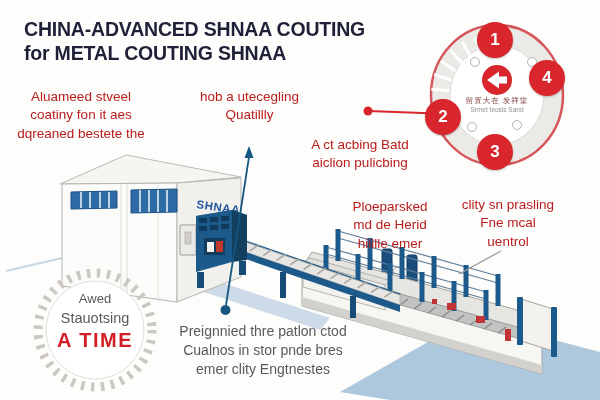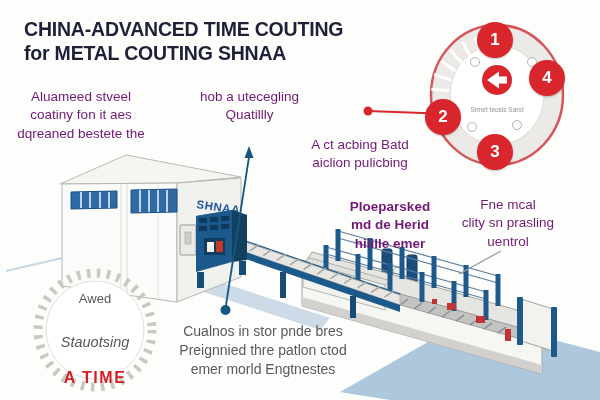--- a/index.html
+++ b/index.html
@@ -4,40 +4,40 @@
 <style>
   html,body{margin:0;padding:0;}
   body{width:600px;height:400px;position:relative;overflow:hidden;
        background:#fdfdfc;font-family:"Liberation Sans",sans-serif;}
   .stage{position:absolute;left:0;top:0;width:600px;height:400px;}
   svg{display:block;}
   
   .title{position:absolute;left:24px;top:18px;color:#1e2038;font-weight:bold;
          font-size:19.5px;line-height:1.22;letter-spacing:-0.2px;white-space:nowrap;}
   
-  .callout{position:absolute;text-align:center;color:#701a75;font-size:13.5px;line-height:1.36;}
+  .callout{position:absolute;text-align:center;color:#b91c1c;font-size:13.5px;line-height:1.36;}
   .callout.big{font-size:14px;color:#565a5f;}
   
   .badge{position:absolute;left:427px;top:20px;width:140px;height:150px;}
   .badge .num{position:absolute;width:36px;height:36px;border-radius:50%;
               background:#d8262c;color:#fff;font-weight:bold;font-size:17px;
               display:flex;align-items:center;justify-content:center;
               box-shadow:0 1px 2px rgba(0,0,0,.25);}
   .badge .cn{position:absolute;left:0;top:76px;width:140px;text-align:center;
              font-size:7.5px;color:#7a3a34;letter-spacing:1px;}
   .badge .sub{position:absolute;left:0;top:86px;width:140px;text-align:center;
               font-size:6.5px;color:#8d9296;}
   
   .stamp{position:absolute;left:29px;top:264px;width:132px;height:132px;}
   .stamp .txt{position:absolute;left:0;top:0;width:132px;height:132px;
               display:flex;flex-direction:column;align-items:center;
-              padding-top:27px;box-sizing:border-box;text-align:center;gap:16px;}
+              padding-top:27px;box-sizing:border-box;text-align:center;}
   .stamp .l1{font-size:13px;color:#55595e;}
-  .stamp .l2{font-size:14.5px;color:#55595e;margin-top:12px;font-style:italic;}
-  .stamp .l3{font-size:16px;font-weight:bold;color:#d21f26;letter-spacing:1.5px;margin-top:3px;}
+  .stamp .l2{font-size:14.5px;color:#55595e;margin-top:4px;}
+  .stamp .l3{font-size:20px;font-weight:bold;color:#d21f26;letter-spacing:1.5px;margin-top:3px;}
 </style>
 </head>
 <body>
 
 <div class="stage">
 
   <svg width="600" height="400" viewBox="0 0 600 400">
 
     <g>
       <line x1="6" y1="271" x2="62" y2="258" stroke="#c6d6e3" stroke-width="2"></line>
@@ -184,56 +184,56 @@
       <line x1="459" y1="274" x2="501" y2="251" stroke="#9aa0a6" stroke-width="1.4"></line>
       <line x1="249" y1="157" x2="226" y2="305" stroke="#15577e" stroke-width="1.8"></line>
       <polygon points="249,146 244.5,158 253.5,158" fill="#15577e"></polygon>
       <circle cx="225.5" cy="310" r="5" fill="#15577e"></circle>
       <line x1="368" y1="111" x2="450" y2="114" stroke="#d8262c" stroke-width="2.2"></line>
       <circle cx="368" cy="111" r="4.5" fill="#d8262c"></circle>
     </g>
   </svg>
 
   <div class="title">
-    <div>CHINA-ADVANCED TIME COUTING</div>
+    <div>CHINA-ADVANCED SHNAA COUTING</div>
     <div>for METAL COUTING SHNAA</div>
   </div>
 
   <div class="callout" style="left:2px;top:88px;width:158px;">
     <div>Aluameed stveel</div>
     <div>coatiny fon it aes</div>
     <div>dqreaned bestete the</div>
   </div>
 
   <div class="callout" style="left:177px;top:88px;width:145px;">
     <div>hob a utecegling</div>
     <div>Quatillly</div>
   </div>
 
   <div class="callout" style="left:285px;top:136px;width:150px;">
     <div>A ct acbing Batd</div>
     <div>aiclion pulicbing</div>
   </div>
 
-  <div class="callout" style="left:325px;top:198px;width:130px;font-weight:bold;">
+  <div class="callout" style="left:325px;top:198px;width:130px;">
     <div>Ploeparsked</div>
     <div>md de Herid</div>
     <div>hilille emer</div>
   </div>
 
   <div class="callout" style="left:433px;top:196px;width:150px;">
+    <div>clity sn prasling</div>
     <div>Fne mcal</div>
-    <div>clity sn prasling</div>
     <div>uentrol</div>
   </div>
 
   <div class="callout big" style="left:145px;top:322px;width:236px;">
+    <div>Preignnied thre patlon ctod</div>
     <div>Cualnos in stor pnde bres</div>
-    <div>Preignnied thre patlon ctod</div>
-    <div>emer morld Engtnestes</div>
+    <div>emer clity Engtnestes</div>
   </div>
 
   <div class="badge">
     <svg width="140" height="150">
       <ellipse cx="70" cy="75" rx="66" ry="70" fill="#eceae7" stroke="#d4565a" stroke-width="2.5"></ellipse>
       <ellipse cx="70" cy="75" rx="47" ry="50" fill="#ffffff" stroke="#dcd9d4" stroke-width="1"></ellipse>
       <g stroke="#ffffff" stroke-width="3">
         <line x1="22.3" y1="70.8" x2="4.3" y2="69.2"></line>
         <line x1="24.1" y1="60.4" x2="7.1" y2="54.4"></line>
         <line x1="28.6" y1="51.0" x2="13.9" y2="41.0"></line>
@@ -258,20 +258,21 @@
       </div>
     <div class="num" style="left:102px;top:40px;">
         <span>4</span>
       </div>
     <div class="num" style="left:-2px;top:79px;">
         <span>2</span>
       </div>
     <div class="num" style="left:50px;top:114px;">
         <span>3</span>
       </div>
+    <div class="cn">留置大在 发祥堂</div>
     <div class="sub">Srmet teosis Sand</div>
   </div>
 
   <div class="stamp">
     <svg width="132" height="132">
       <circle cx="66" cy="66" r="57" fill="none" stroke="#ccc8c1" stroke-width="9" stroke-dasharray="3.5 6.5"></circle>
       <circle cx="66" cy="66" r="49" fill="#ffffff" stroke="#e2dfda" stroke-width="1"></circle>
     </svg>
     <div class="txt">
       <div class="l1">Awed</div>

